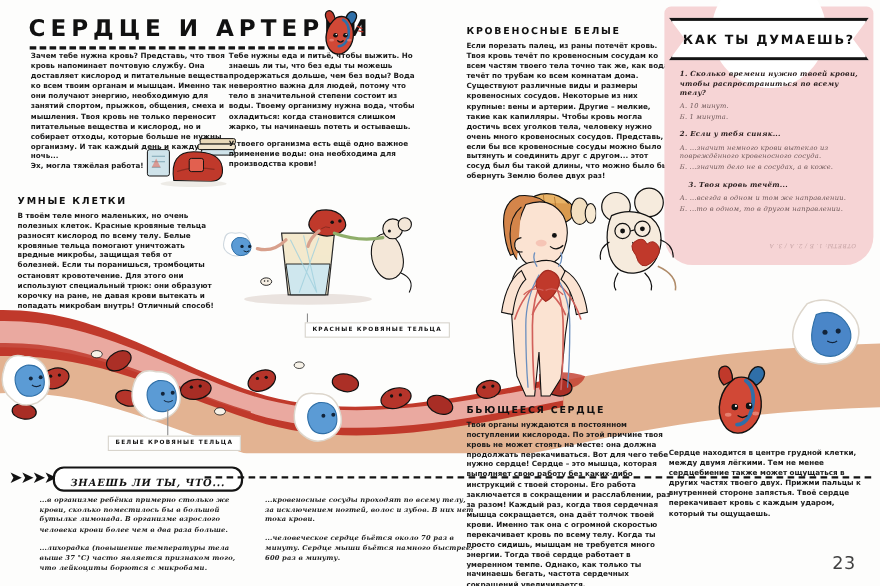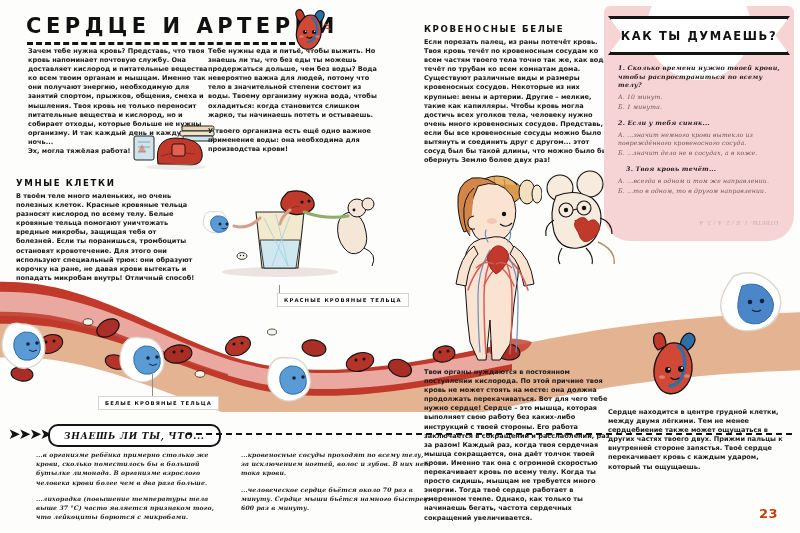--- a/index.html
+++ b/index.html
@@ -84,21 +84,21 @@
   
   .dyk{position:absolute;left:8px;top:424px;width:784px;height:22px;}
   .dyk-arrows{
     position:absolute;left:0;top:3px;
     font-size:15px;font-weight:700;color:#111;letter-spacing:-2px;
     line-height:15px;
   }
   .dyk-pill{
     position:absolute;left:40px;top:0;height:19px;padding:0 14px;
     border:2.4px solid #141414;border-radius:10px;background:#fff;
-    display:flex;align-items:center;
+    display:flex;align-items:flex-end;
   }
   .dyk-pill-label{
     font-family:"DejaVu Serif","Liberation Serif",serif;
     font-style:italic;font-weight:700;font-size:9px;letter-spacing:.7px;color:#111;
     white-space:nowrap;
   }
   .dyk-rule{
     position:absolute;left:178px;top:9px;right:0;height:0;
     border-top:2.4px dashed #141414;
   }
@@ -108,21 +108,21 @@
   #dyk-col-2{left:205px;}
   .fact{
     font-family:"DejaVu Serif","Liberation Serif",serif;
     font-style:italic;font-weight:700;font-size:6.1px;line-height:9.2px;
     color:#222;margin:0 0 7px 0;letter-spacing:.15px;
   }
 
   
   .pageno{
     position:absolute;right:22px;bottom:12px;
-    font-weight:700;font-size:13px;color:#c2410c;letter-spacing:.5px;
+    font-weight:400;font-size:16px;color:#404040;letter-spacing:.5px;
   }
 
   
   .illus{position:absolute;pointer-events:none;}
 
   
   #vessel-band{left:-8px;top:262px;width:816px;height:150px;}
 
   .label-tag{
     position:absolute;background:#fff;border:.8px solid #d8d4cc;
@@ -385,20 +385,21 @@
 
   <svg class="illus" id="blob-right" viewBox="0 0 70 66">
     <path d="M16 8 q18 -8 34 4 q16 12 12 28 q-4 18 -24 22 q-22 4 -32 -12 q-10 -18 10 -42 Z" fill="#fff" stroke="#ddd6cc" stroke-width="1.4"></path>
     <path d="M24 18 q16 -6 26 6 q10 12 2 24 q-10 12 -24 6 q-14 -8 -4 -36 Z" fill="#4a86c8" stroke="#2e6ea6" stroke-width="1"></path>
     <circle cx="32" cy="34" r="2.3" fill="#12243a"></circle>
       <circle cx="44" cy="33" r="2.3" fill="#12243a"></circle>
     <path d="M34 42 q5 3 9 0" stroke="#12243a" stroke-width="1.1" fill="none"></path>
   </svg>
 
   <div class="col" id="col-beatheart">
+    <h2 class="h2">БЬЮЩЕЕСЯ СЕРДЦЕ</h2>
     <p class="bodytext">Твои органы нуждаются в постоянном поступлении кислорода. По этой причине твоя кровь не может стоять на месте: она должна продолжать перекачиваться. Вот для чего тебе нужно сердце! Сердце – это мышца, которая выполняет свою работу без каких-либо инструкций с твоей стороны. Его работа заключается в сокращении и расслаблении, раз за разом! Каждый раз, когда твоя сердечная мышца сокращается, она даёт толчок твоей крови. Именно так она с огромной скоростью перекачивает кровь по всему телу. Когда ты просто сидишь, мышцам не требуется много энергии. Тогда твоё сердце работает в умеренном темпе. Однако, как только ты начинаешь бегать, частота сердечных сокращений увеличивается.</p>
   </div>
 
   <div class="col" id="col-bottomright">
     <p class="bodytext">Сердце находится в центре грудной клетки, между двумя лёгкими. Тем не менее сердцебиение также может ощущаться в других частях твоего двух. Прижми пальцы к внутренней стороне запястья. Твоё сердце перекачивает кровь с каждым ударом, который ты ощущаешь.</p>
   </div>
 
   <div class="dyk">
     <div class="dyk-arrows">➤➤➤➤</div>
     <div class="dyk-pill">

